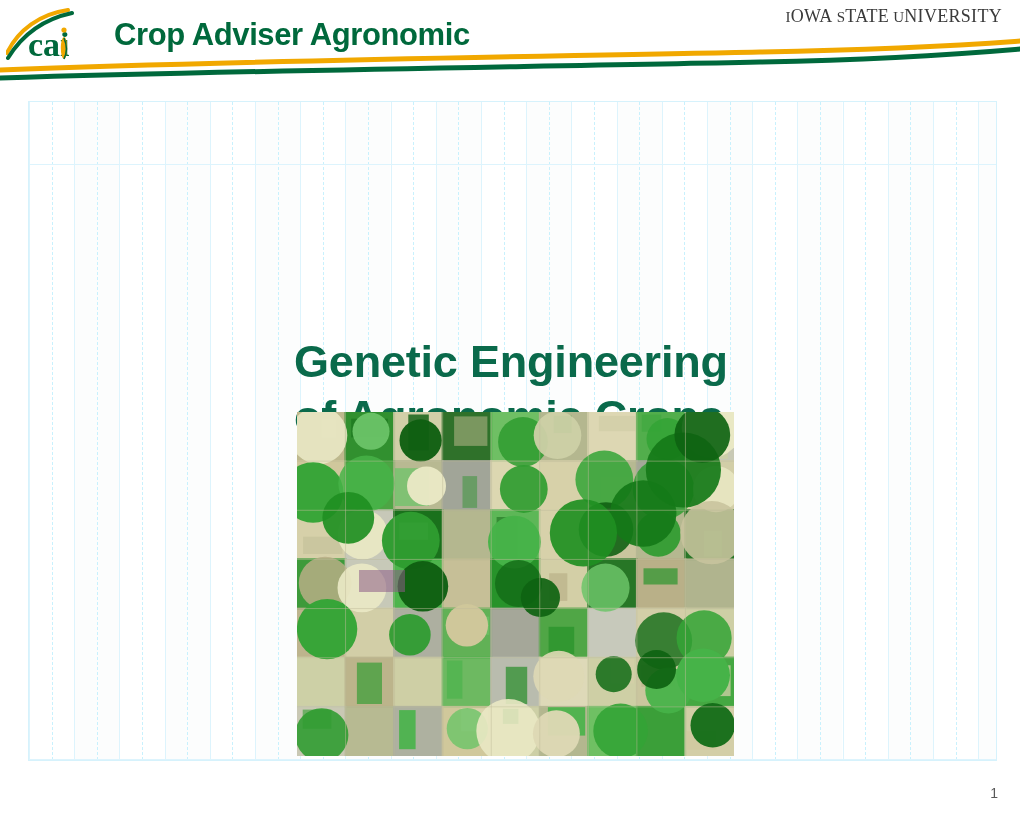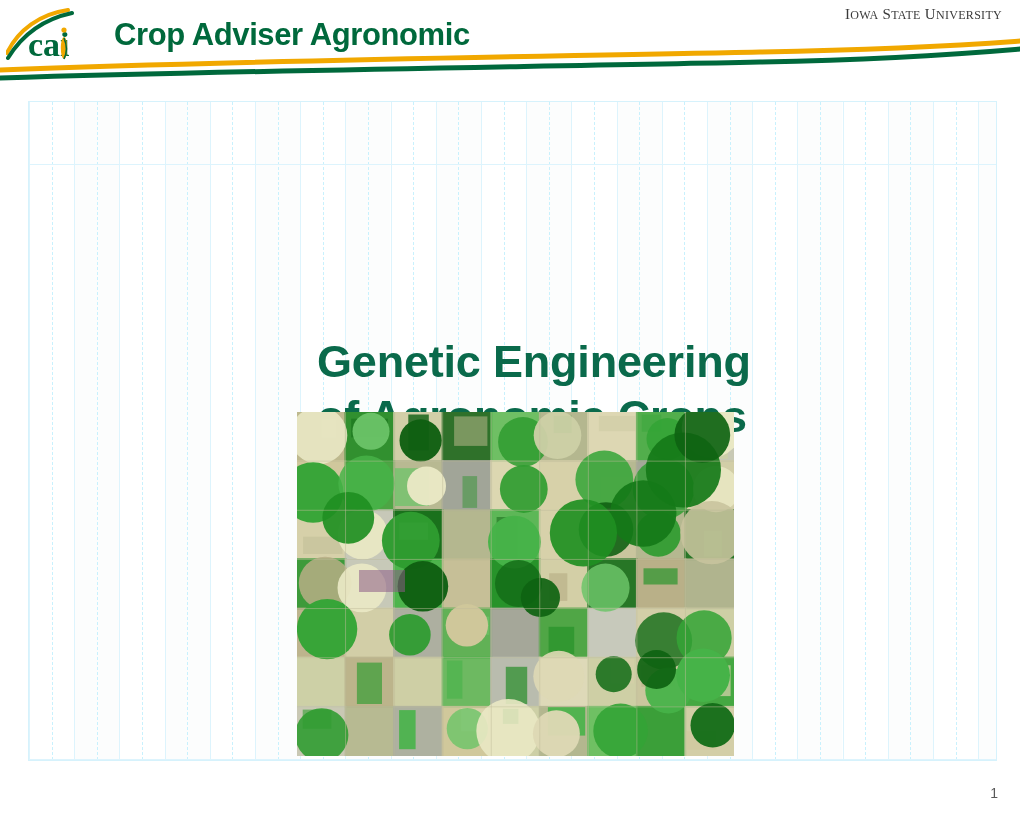--- a/index.html
+++ b/index.html
@@ -45,21 +45,21 @@
   #isu-wordmark {
     position: absolute;
     right: 18px; top: 6px;
     font-family: "Liberation Serif", serif;
     font-size: 15px;
     color: #3a3a3a;
     letter-spacing: 0.3px;
     white-space: nowrap;
   }
   #isu-wordmark .cap { font-size: 15px; }
-  #isu-wordmark .sc  { font-size: 12px; }
+  #isu-wordmark .sc  { font-size: 18px; }
 
   
   #slide-canvas {
     position: absolute;
     left: 28px; top: 101px;
     width: 969px;
     height: 660px;
     background: #ffffff;
     border: 1px solid #d6f2fc;
     box-sizing: border-box;
@@ -99,21 +99,20 @@
   
   #slide-title {
     position: absolute;
     left: 265px; top: 203px;
     width: 540px;
     font-size: 45px;
     font-weight: bold;
     color: #0a6a4b;
     line-height: 1.22;
     letter-spacing: -0.2px;
-    margin-left: 23px;
   }
   #slide-subtitle {
     position: absolute;
     left: 265px; top: 356px;
     width: 500px;
     text-align: center;
     font-size: 27px;
     font-weight: bold;
     color: #000000;
     letter-spacing: 0.2px;

